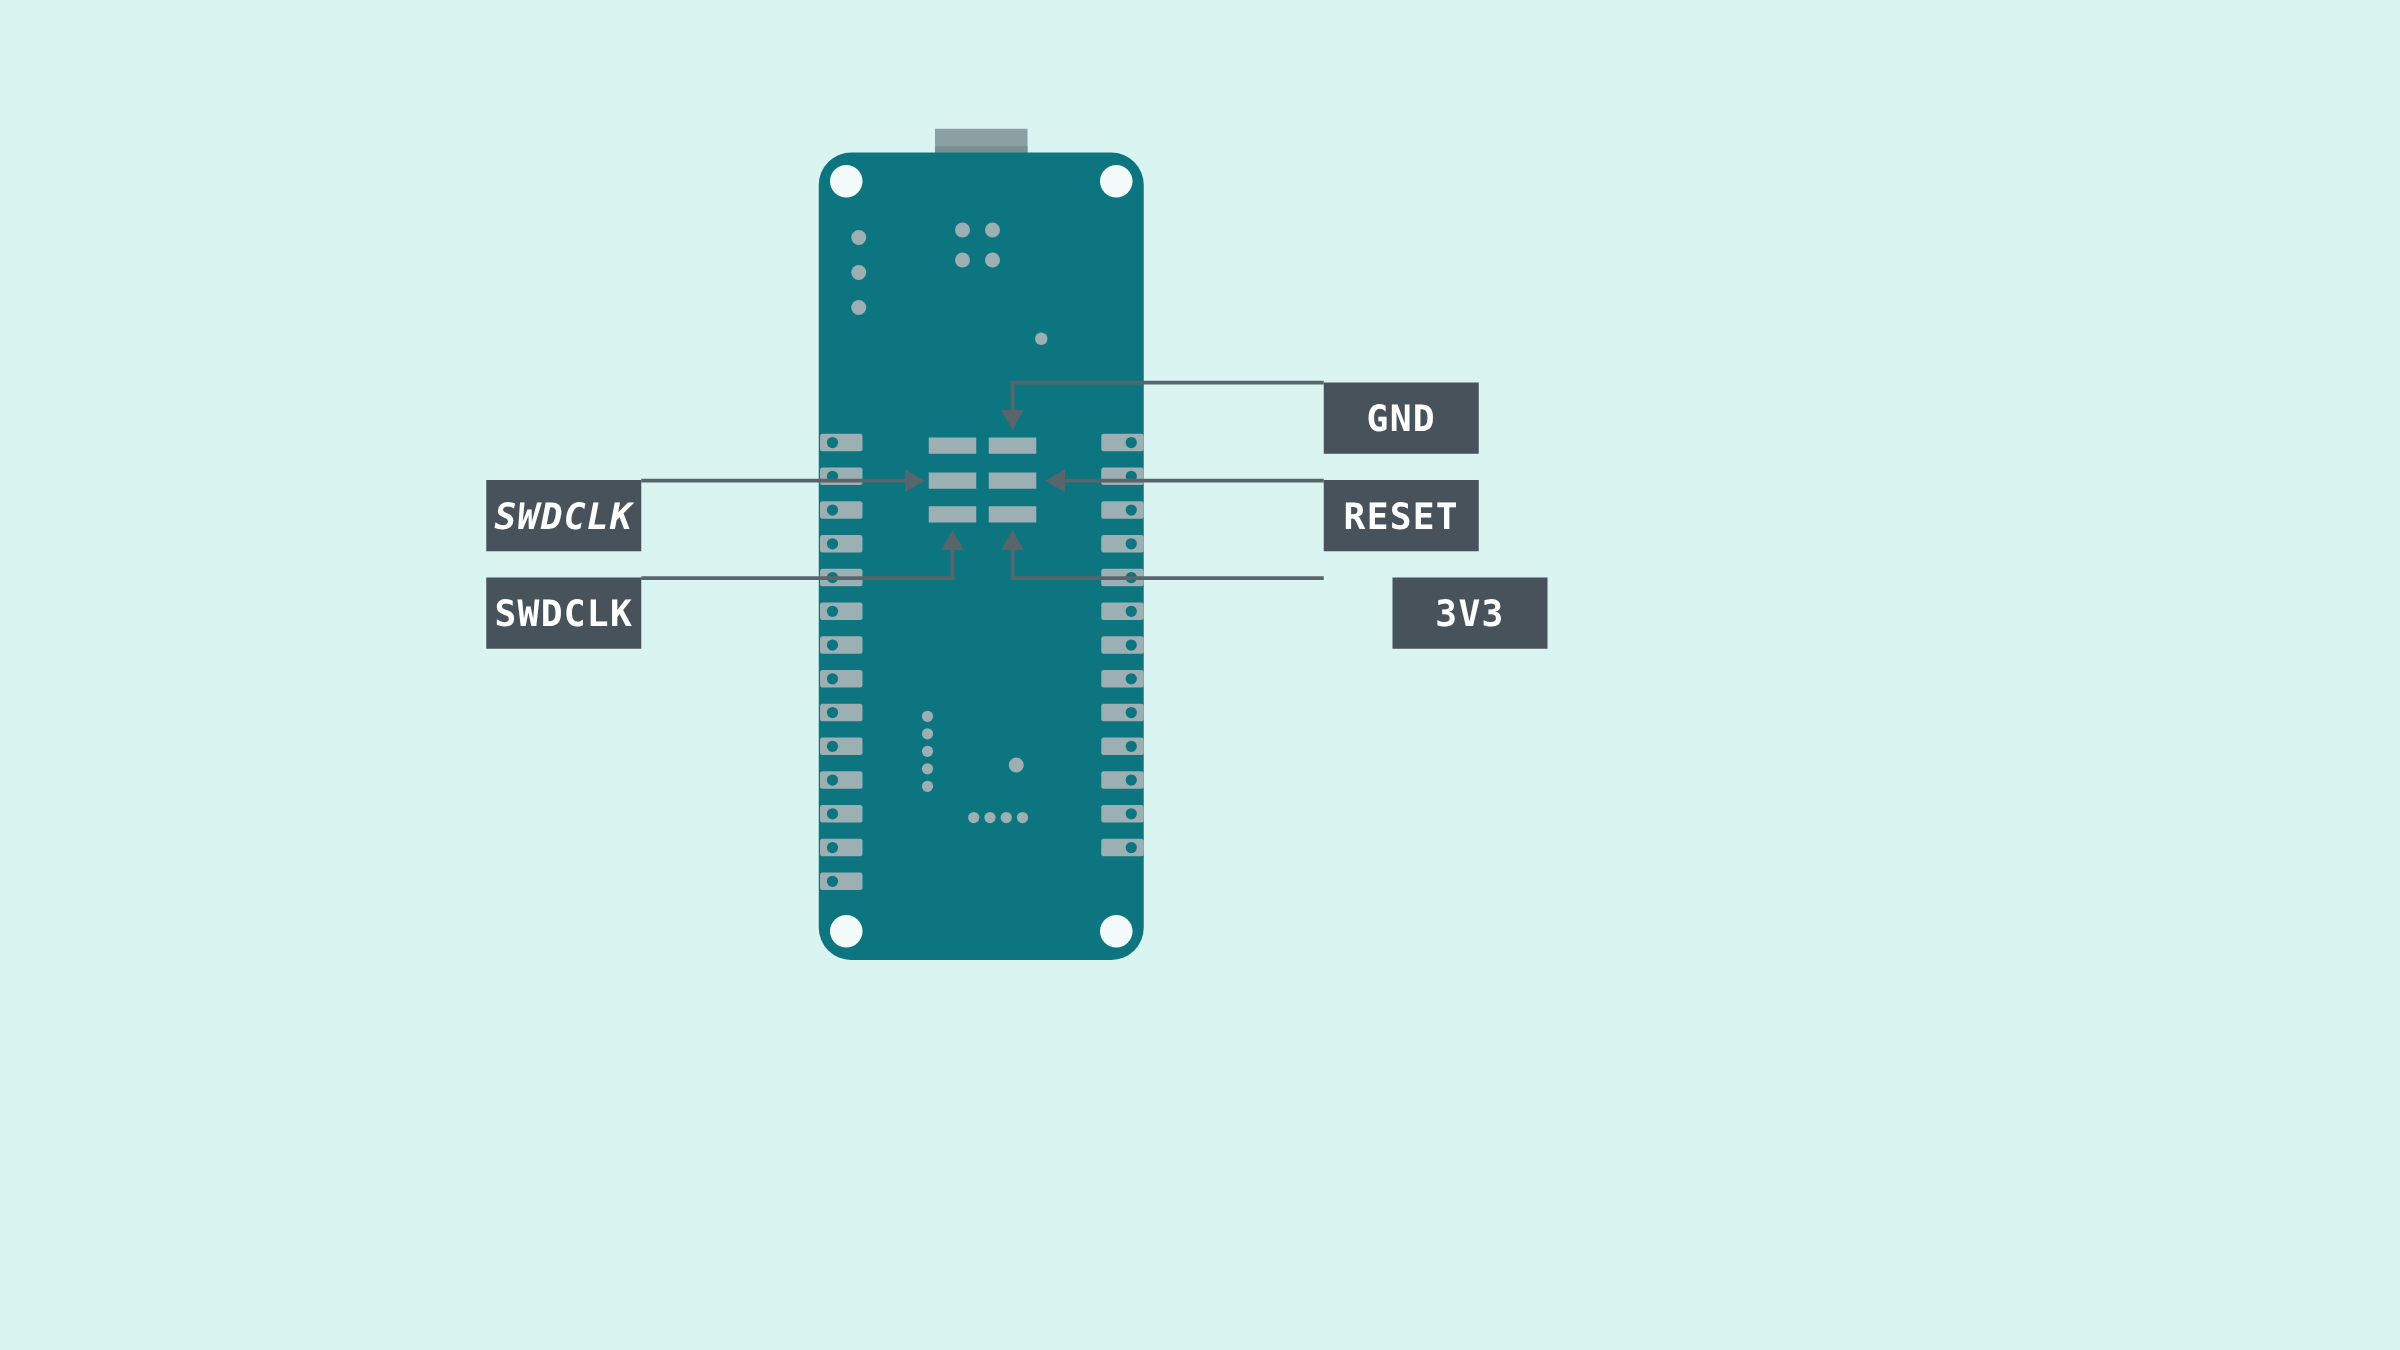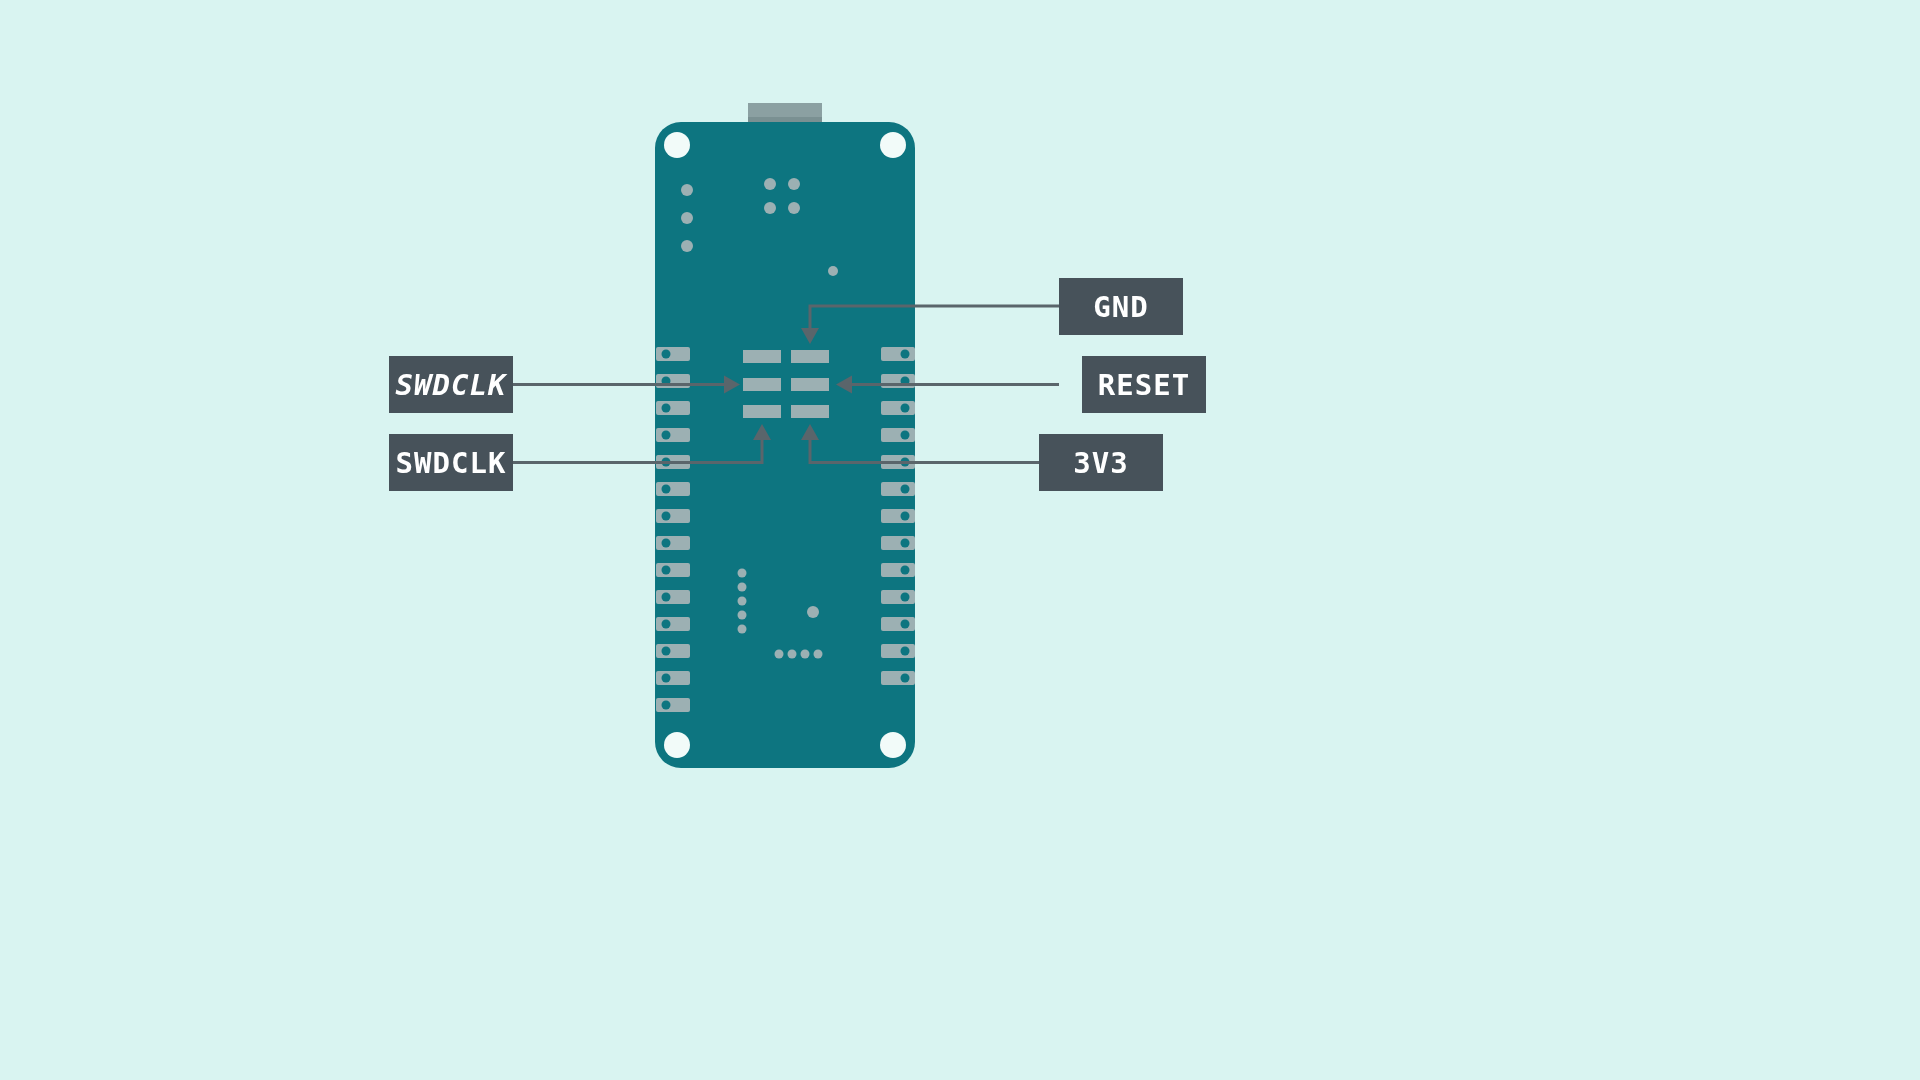--- a/index.html
+++ b/index.html
@@ -25,26 +25,27 @@
     height: 57px;
     background: #47525a;
     color: #ffffff;
     display: flex;
     align-items: center;
     justify-content: center;
     font-size: 29px;
     font-weight: bold;
     letter-spacing: 1px;
     user-select: none;
+    margin-top: 28px;
   }
   .pin-label.swdclk { left: 389px; top: 356px; font-style: italic; }
   .pin-label.swdio  { left: 389px; top: 434px; }
   .pin-label.gnd    { left: 1059px; top: 278px; }
-  .pin-label.reset  { left: 1082px; top: 356px; }
-  .pin-label.v3v3   { left: 1039px; top: 434px; }
+  .pin-label.reset  { left: 1059px; top: 356px; }
+  .pin-label.v3v3   { left: 1114px; top: 434px; }
 </style>
 </head>
 <body>
 
 <div class="stage">
 
   <svg class="diagram-svg" width="1920" height="1080" viewBox="0 0 1920 1080">
     <defs>
       <g id="pin-left">
         <rect x="0" y="0" width="34" height="14" rx="2" fill="#9cb0b3"></rect>

